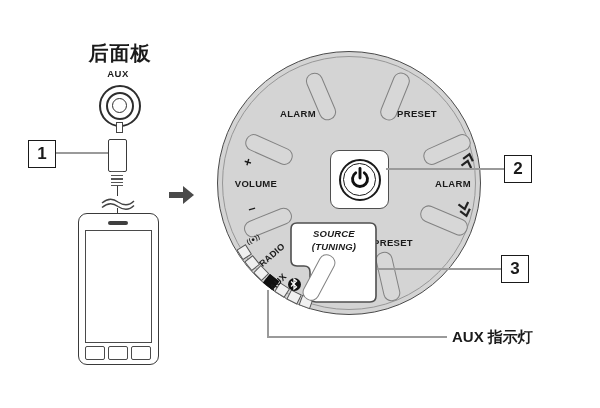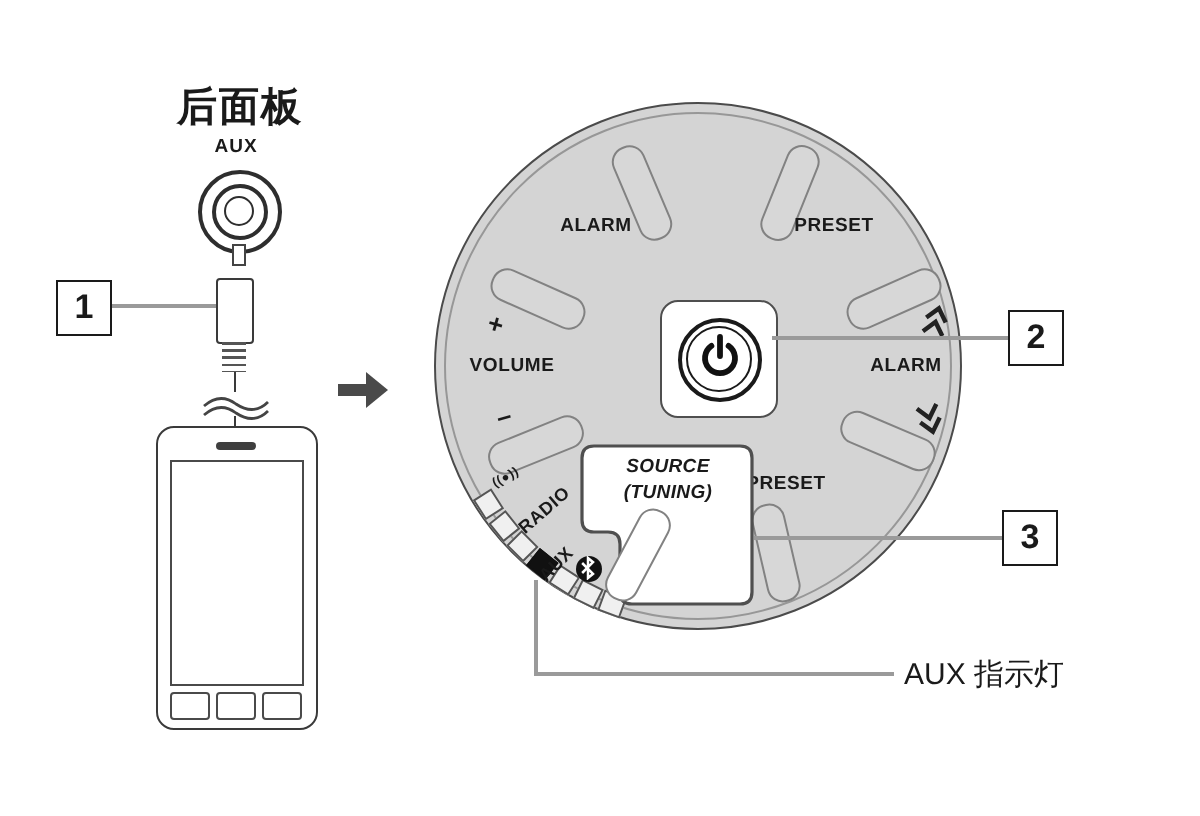--- a/index.html
+++ b/index.html
@@ -41,21 +41,21 @@
   .pm{font-size:13px;font-weight:bold;}
   .chev{position:absolute;transform-origin:center;}
   .tick{position:absolute;width:10px;height:8.5px;border:1.2px solid #555;background:#f0f0f0;transform-origin:center;}
   .tick-black{background:#111;border-color:#111;}
   .rimlabel{position:absolute;font-size:9px;font-weight:bold;letter-spacing:.3px;white-space:nowrap;transform-origin:center;}
   .bt-circle{position:absolute;width:13px;height:13px;border-radius:50%;background:#111;display:flex;align-items:center;justify-content:center;}
   .source-text{position:absolute;left:72px;top:176px;width:88px;text-align:center;line-height:12.5px;font-size:9.5px;font-weight:bold;letter-spacing:.2px;font-style:italic;}
   .power-box{position:absolute;left:112px;top:98px;width:57px;height:57px;background:#fff;border:1.6px solid #4f4f4f;border-radius:9px;}
   .power-ring-outer{position:absolute;left:7.5px;top:7.5px;width:38px;height:38px;border:2.2px solid #1a1a1a;border-radius:50%;}
   .power-ring-inner{position:absolute;left:2.5px;top:2.5px;width:31px;height:31px;border:1.2px solid #1a1a1a;border-radius:50%;}
-  .aux-label{left:452px;top:328px;font-size:15px;font-weight:normal;white-space:nowrap;}
+  .aux-label{left:452px;top:328px;font-size:15px;font-weight:bold;white-space:nowrap;}
 </style>
 </head>
 <body>
 
 <div class="abs panel-title">后面板</div>
 <div class="abs jack-label">AUX</div>
 <div class="ring jack-outer"></div>
 <div class="ring jack-mid"></div>
 <div class="ring jack-inner"></div>
 

